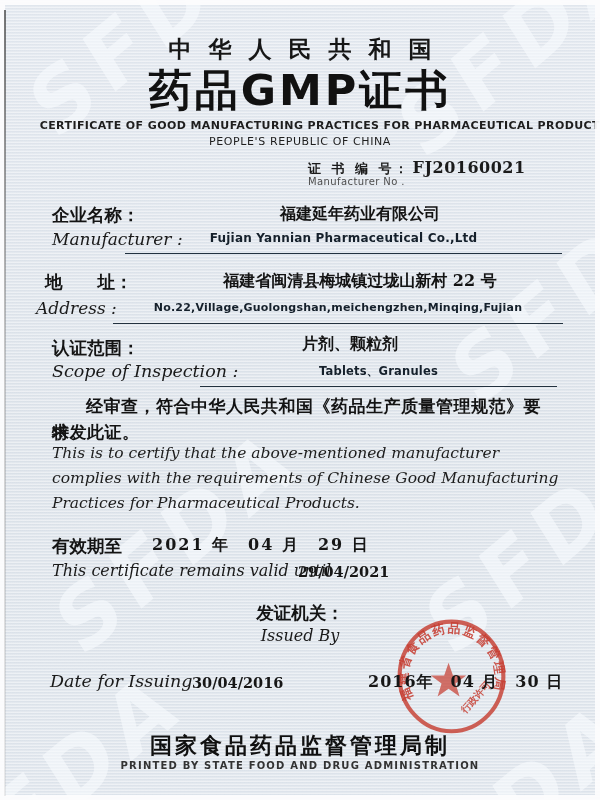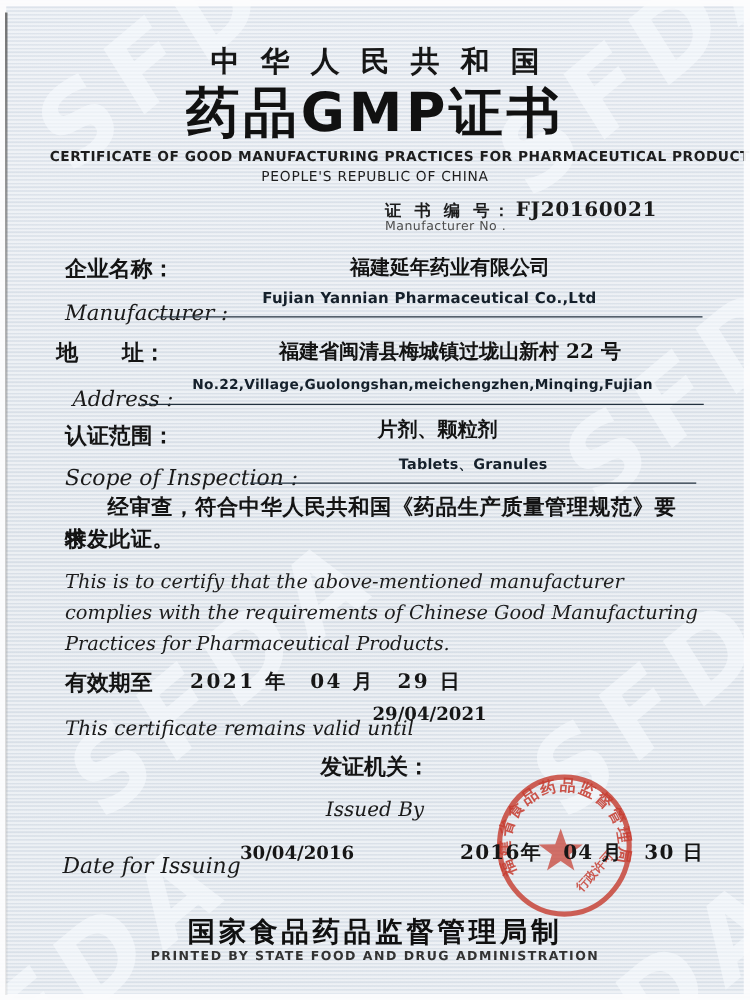--- a/index.html
+++ b/index.html
@@ -28,21 +28,21 @@
     transform-origin:left center;transform:rotate(-40deg) skewX(-8deg);
     user-select:none;pointer-events:none;
   }
   .wm1{left:40px;top:68px;}   .wm2{left:408px;top:88px;}
   .wm3{left:462px;top:335px;} .wm4{left:66px;top:585px;}
   .wm5{left:436px;top:585px;} .wm6{left:-52px;top:828px;}
   .wm7{left:398px;top:858px;}
   
   .abs{position:absolute;z-index:3;}
   .ctr{left:0;width:100%;text-align:center;}
-  .it{font-family:"DejaVu Serif",serif;font-style:italic;margin-top:12px;}
+  .it{font-family:"DejaVu Serif",serif;font-style:italic;}
   .cn-title{top:34px;font-size:23px;font-weight:bold;letter-spacing:17px;text-indent:17px;font-family:"DejaVu Serif",serif;color:#161616;}
   .main-title{top:62px;font-size:43px;font-weight:bold;letter-spacing:3px;color:#111;}
   .en-t1{top:119px;font-size:11px;font-weight:bold;letter-spacing:.4px;color:#1e1e1e;padding-left:24px;}
   .en-t2{top:135px;font-size:11px;font-weight:normal;letter-spacing:.6px;color:#1e1e1e;}
   .certno{left:308px;top:158px;font-size:13px;font-weight:bold;letter-spacing:3px;color:#1b1b1b;}
   .certno .val{font-family:"DejaVu Serif",serif;font-size:16px;letter-spacing:.5px;margin-left:2px;}
   .certno-en{left:308px;top:176px;font-size:10px;color:#4d4d4d;letter-spacing:.4px;}
   .lab-cn{font-size:17.5px;font-weight:bold;color:#141414;}
   .lab-en{font-size:17px;}
   .val-cn{font-family:"DejaVu Serif",serif;font-weight:bold;font-size:16px;color:#131313;}
@@ -79,21 +79,21 @@
   </div>
   <div class="abs certno-en">Manufacturer No .</div>
 
   <div class="abs lab-cn" style="left:52px;top:203px;">企业名称：</div>
   <div class="abs val-cn" style="left:160px;top:204px;width:400px;text-align:center;">福建延年药业有限公司</div>
   <div class="abs lab-en it" style="left:52px;top:229px;">Manufacturer :</div>
   <div class="abs uline" style="left:125px;top:228px;width:437px;height:22px;padding-top:3px;">Fujian Yannian Pharmaceutical Co.,Ltd</div>
 
   <div class="abs lab-cn" style="left:45px;top:270px;">地　　址：</div>
   <div class="abs val-cn" style="left:150px;top:271px;width:420px;text-align:center;">福建省闽清县梅城镇过垅山新村 22 号</div>
-  <div class="abs lab-en it" style="left:58px;top:298px;text-align:right;">Address :</div>
+  <div class="abs lab-en it" style="left:36px;top:298px;text-align:right;">Address :</div>
   <div class="abs uline" style="left:113px;top:297px;width:450px;height:22px;padding-top:4px;font-size:11px;">No.22,Village,Guolongshan,meichengzhen,Minqing,Fujian</div>
 
   <div class="abs lab-cn" style="left:52px;top:336px;">认证范围：</div>
   <div class="abs val-cn" style="left:200px;top:334px;width:300px;text-align:center;">片剂、颗粒剂</div>
   <div class="abs lab-en it" style="left:52px;top:361px;font-size:17.5px;">Scope of Inspection :</div>
   <div class="abs uline" style="left:200px;top:360px;width:357px;height:22px;padding-top:4px;font-size:11.5px;">Tablets、Granules</div>
 
   <div class="abs stmt-cn" style="top:393px;text-indent:34px;">经审查，符合中华人民共和国《药品生产质量管理规范》要求。</div>
   <div class="abs stmt-cn" style="top:419px;">特发此证。</div>
   <div class="abs stmt-en it" style="top:441px;">This is to certify that the above-mentioned manufacturer complies with the requirements of Chinese Good Manufacturing Practices for Pharmaceutical Products.</div>

